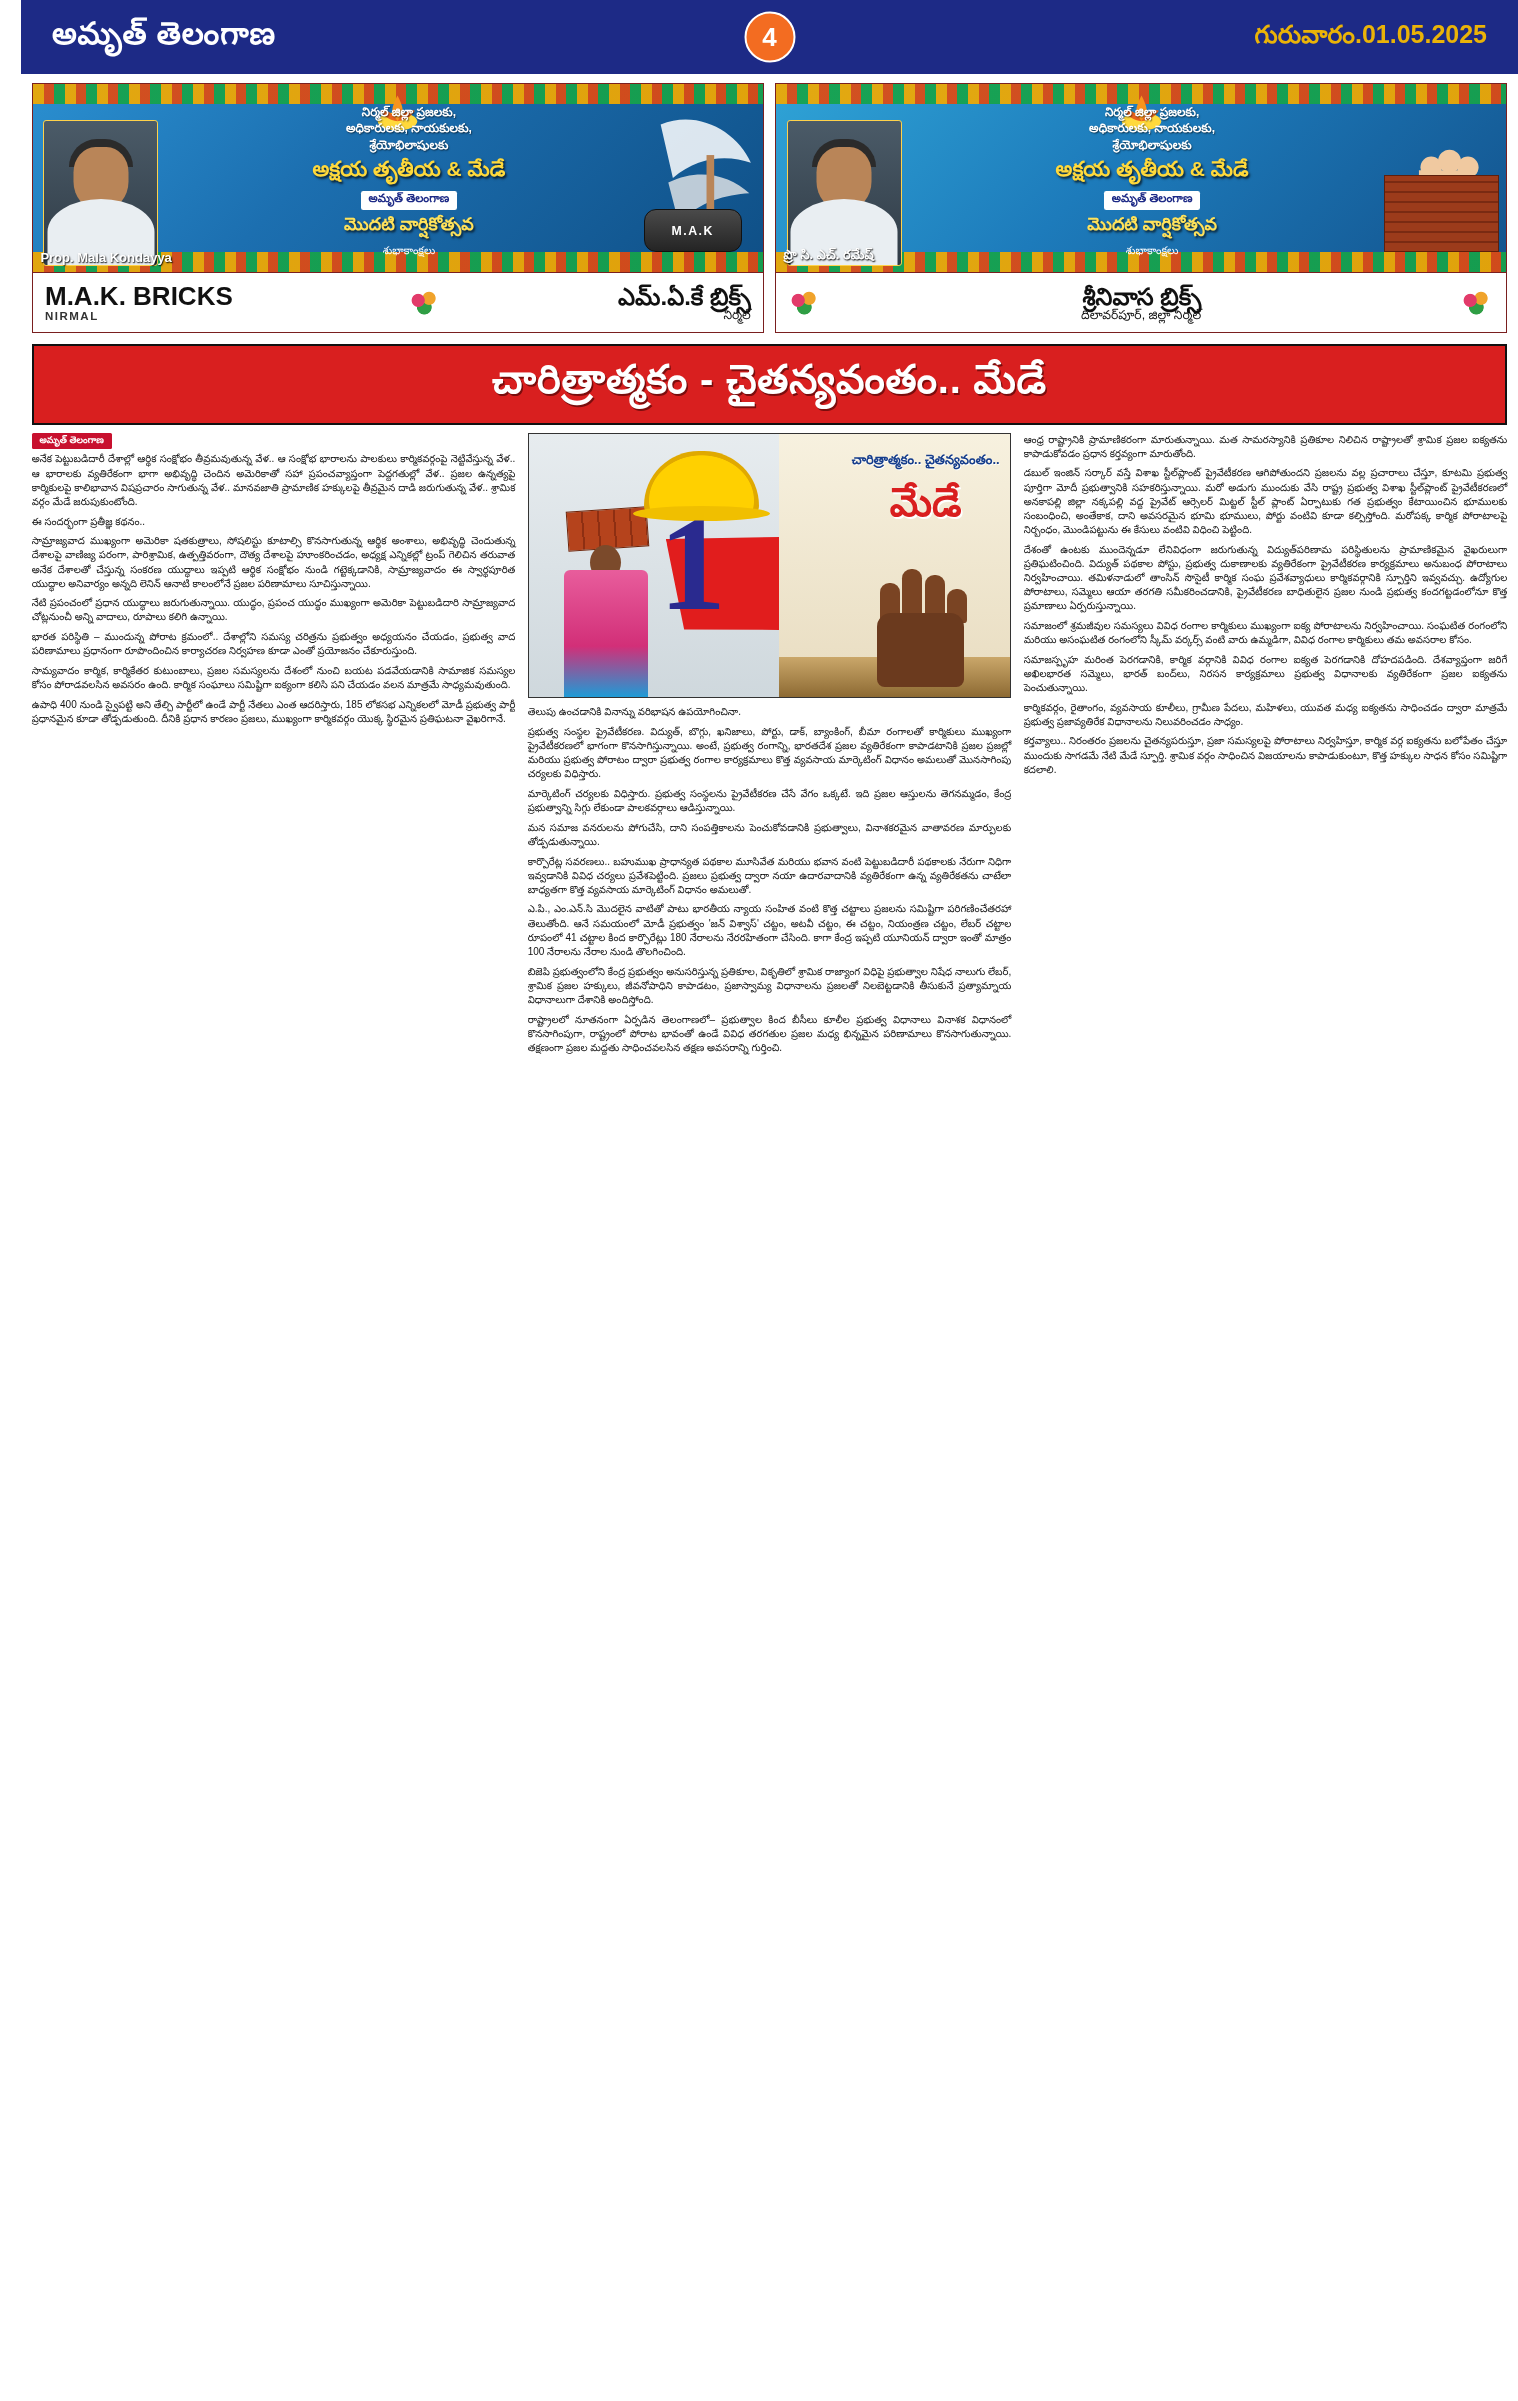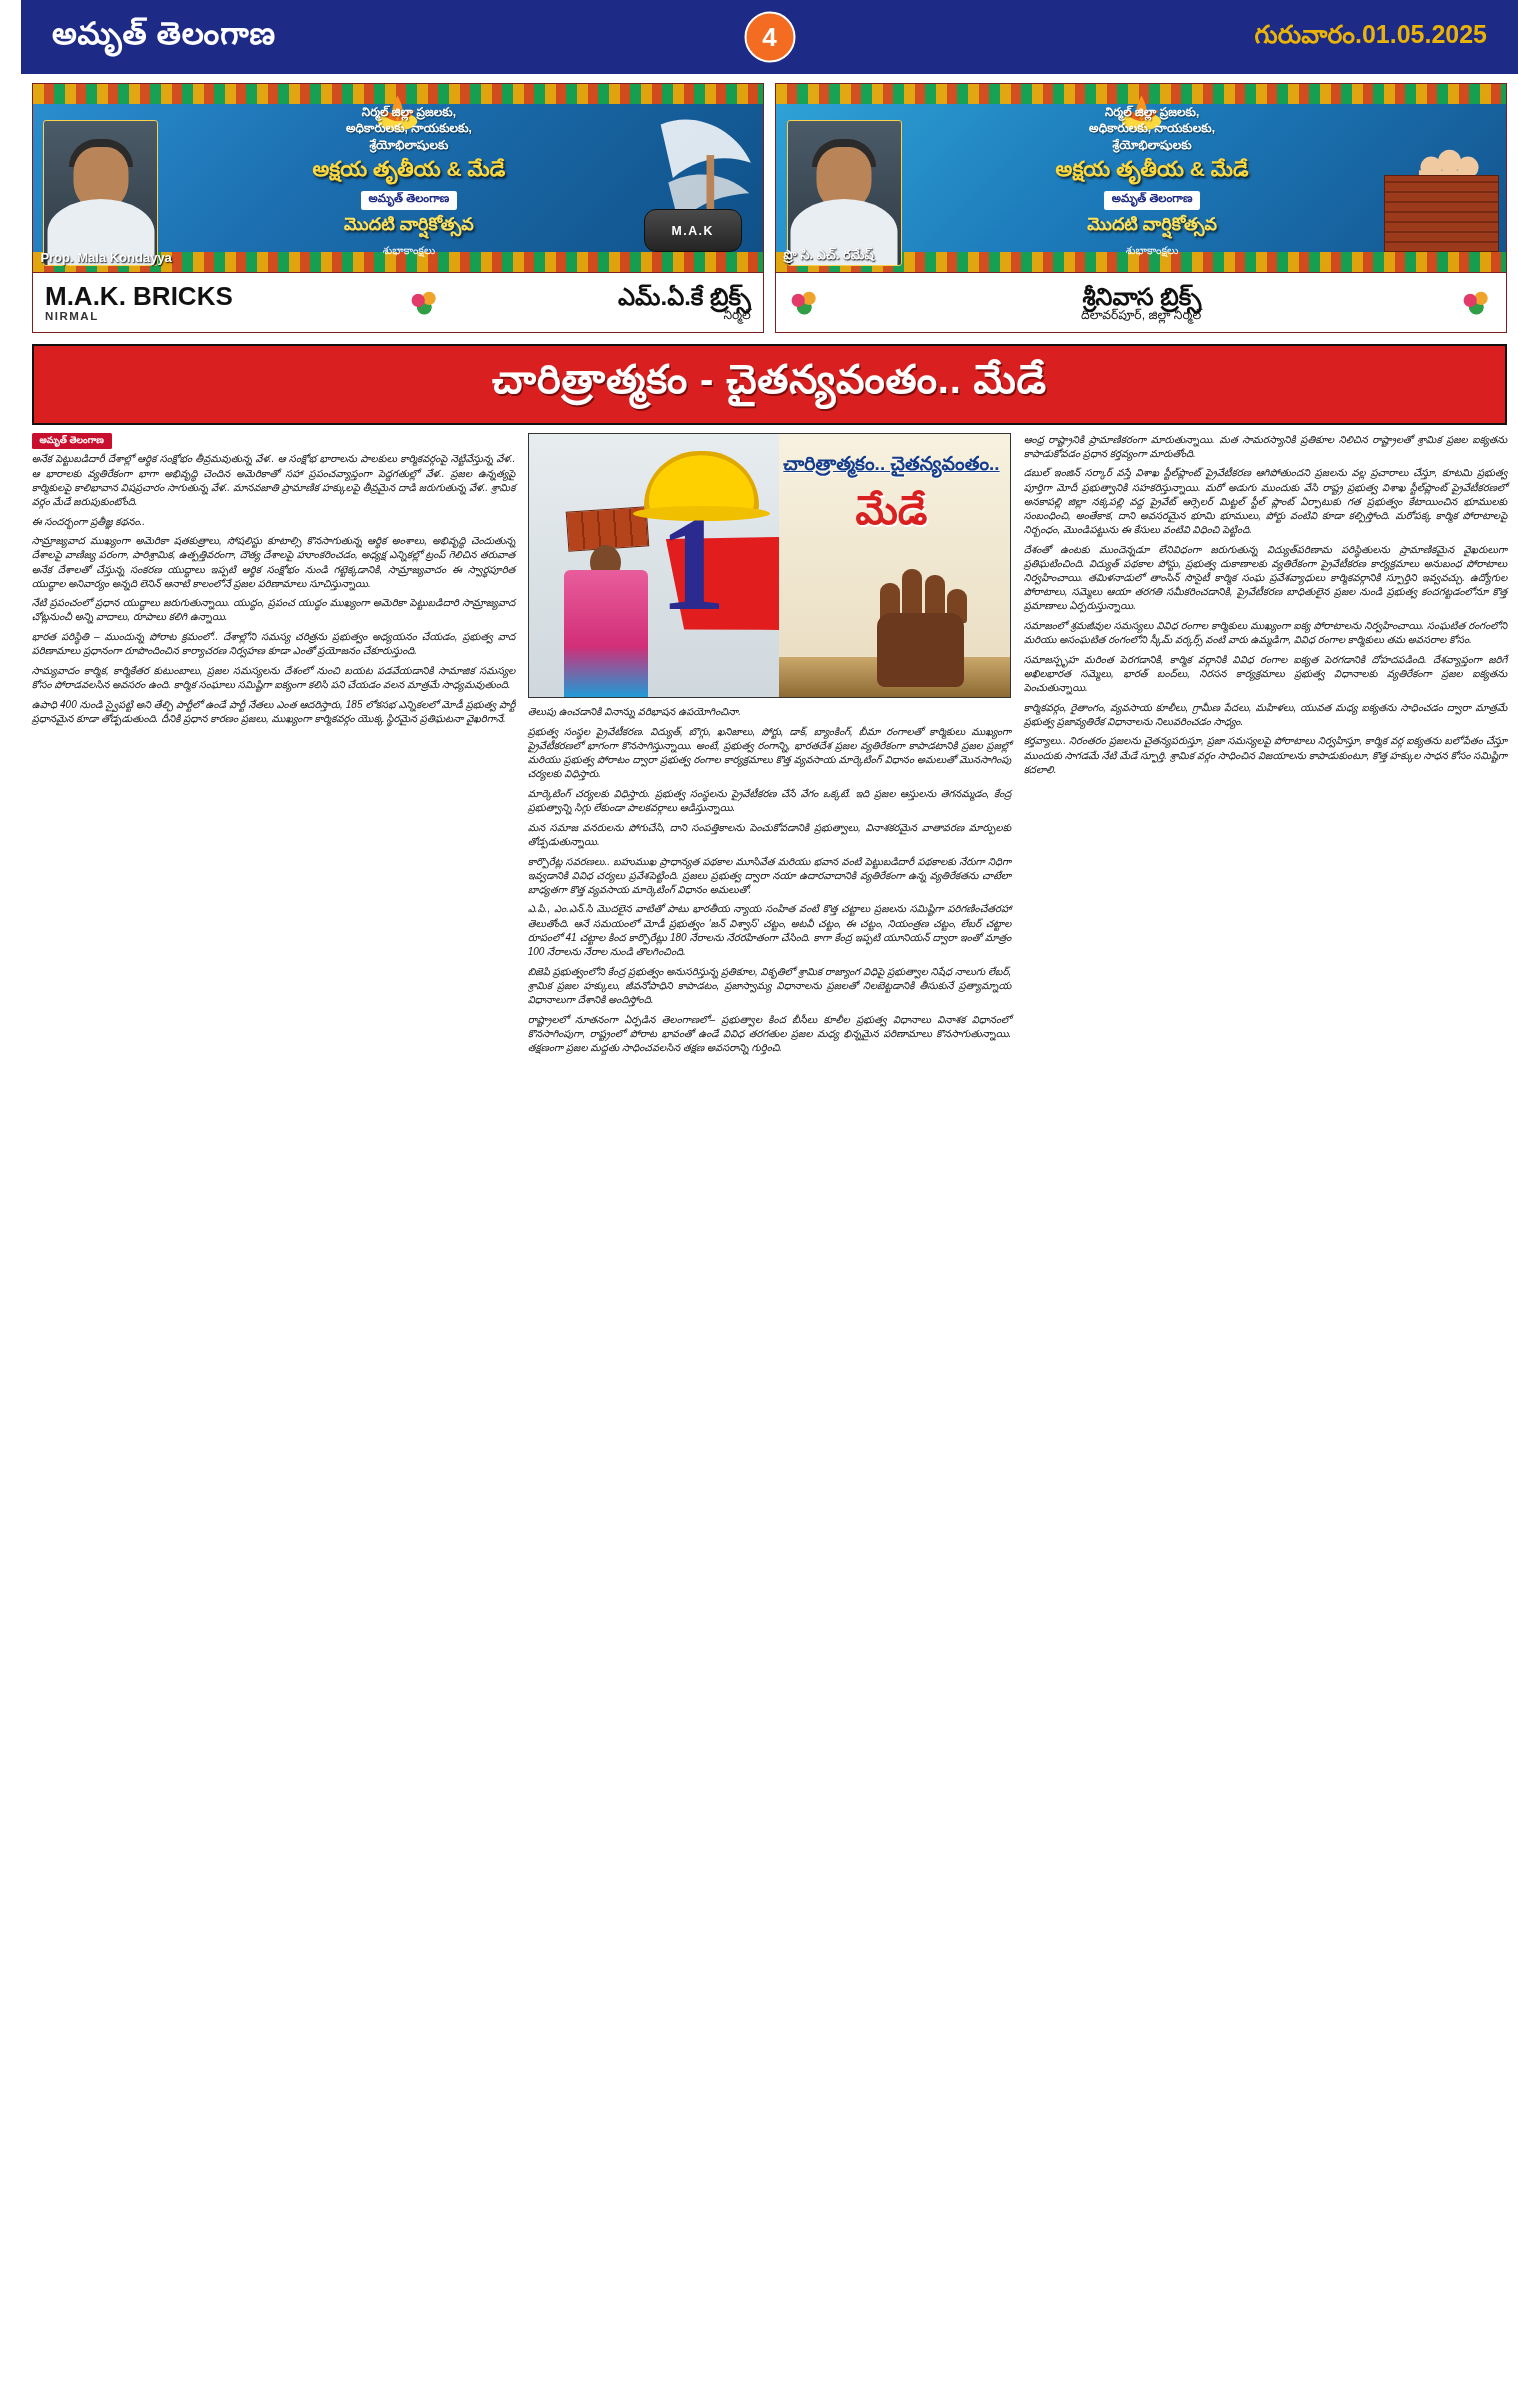--- a/index.html
+++ b/index.html
@@ -257,21 +257,21 @@
     height: 2060px;
   }
   .col {
     flex: 1 1 0;
     font-size: 10px;
     line-height: 1.42;
     color: #111;
     text-align: justify;
     position: relative;
   }
-  .col p { margin: 0 0 5.4px 0; font-style: italic; }
+  .col p { margin: 0 0 5.4px 0; }
 
   .kicker {
     display: inline-block;
     background: #c8102e;
     color: #ffffff;
     font-size: 9.2px;
     font-weight: bold;
     padding: 1.5px 7.7px;
     border-radius: 1.5px;
     margin-bottom: 3.8px;
@@ -336,24 +336,23 @@
     width: 146px; height: 107px;
     background: #e11d1d;
     clip-path: polygon(0 0, 100% 12%, 86% 62%, 100% 100%, 6% 86%);
     transform: rotate(-6deg);
   }
   .photo-title {
     position: absolute; right: 10.7px; top: 17px;
     text-align: center; color: #1a1a7a;
   }
   .photo-title .l1 {
-    font-size: 19px; font-weight: bold; color: #143c8b;
+    font-size: 13px; font-weight: bold; color: #143c8b;
     text-shadow: 0.8px 0.8px 0 #fff;
     white-space: nowrap;
-    text-decoration: underline;
   }
   .photo-title .l2 {
     margin-top: 4.6px;
     font-size: 40px; font-weight: bold; color: #d91f1f;
     text-shadow: 1.5px 1.5px 0 #fff;
   }
   .fist {
     position: absolute; right: 31px; bottom: 9.2px; width: 115px; height: 115px;
   }
   .fist .palm {

